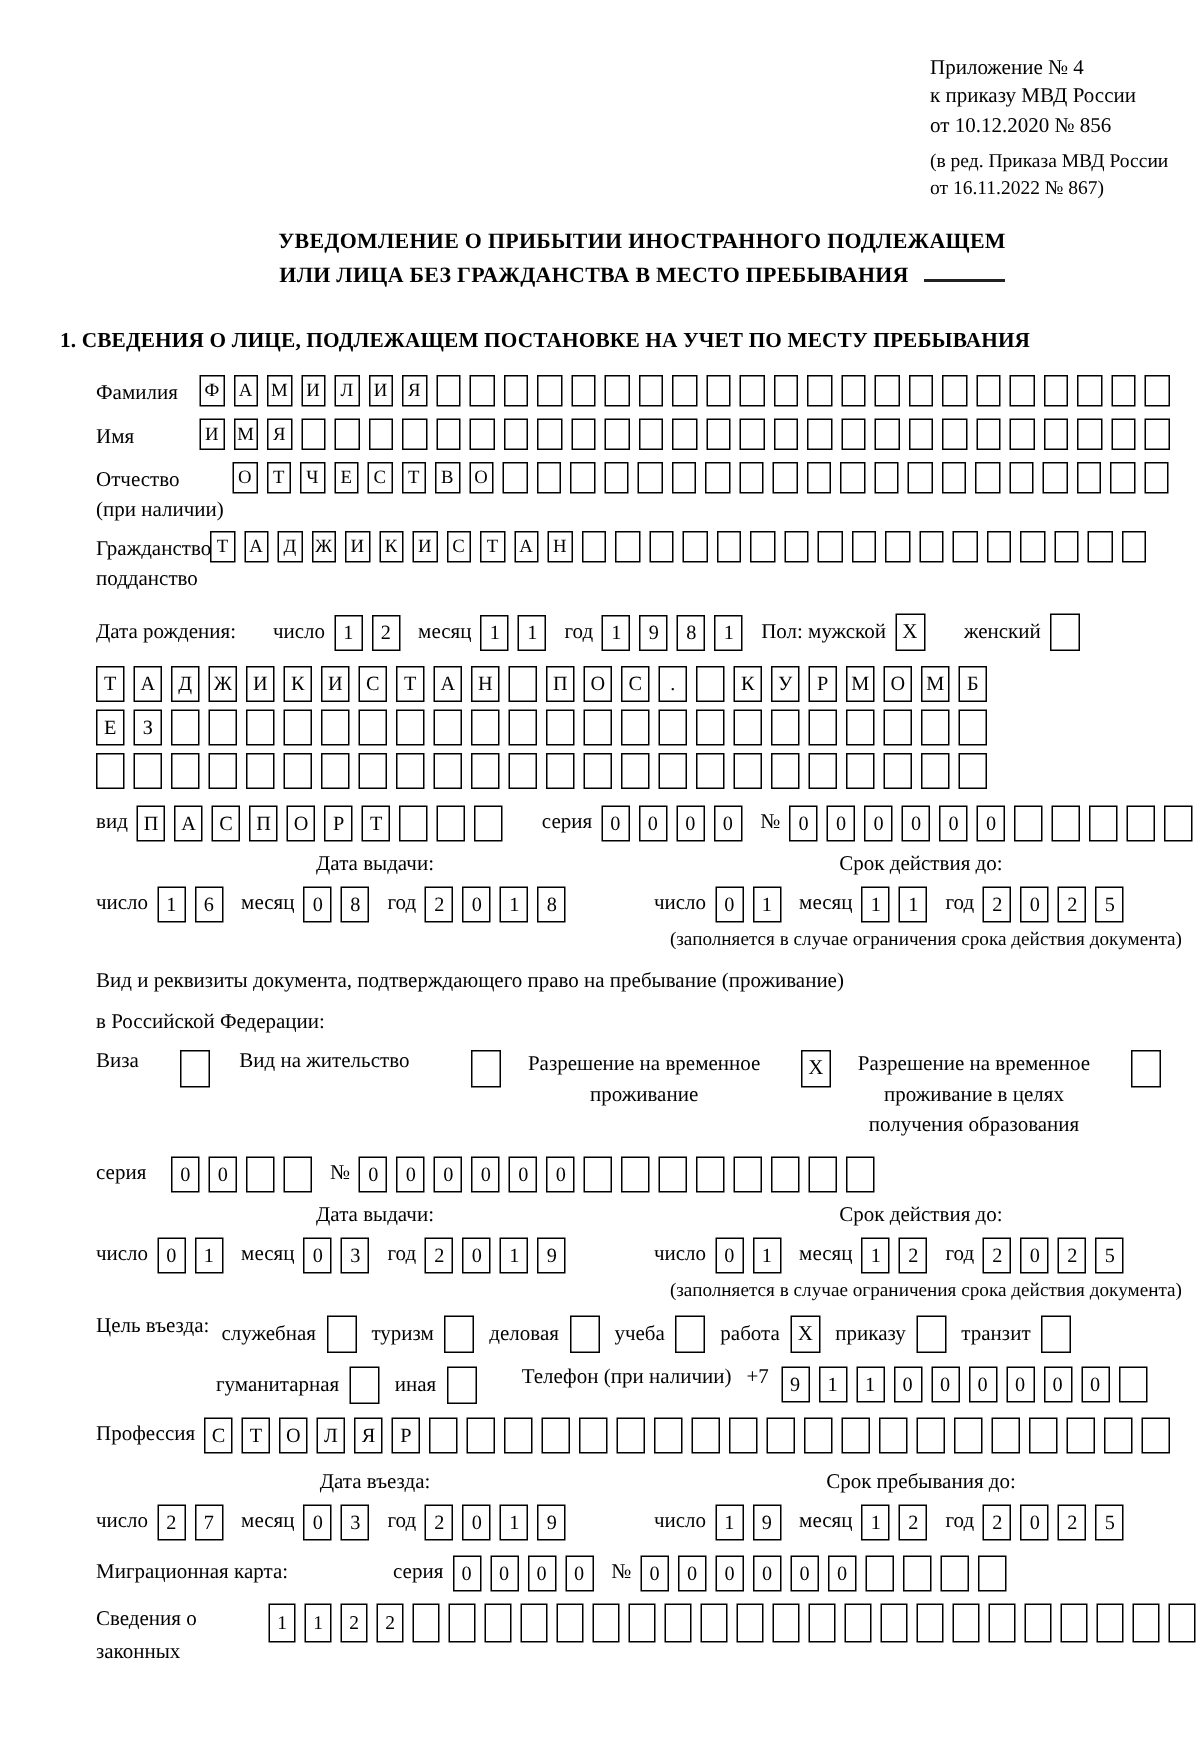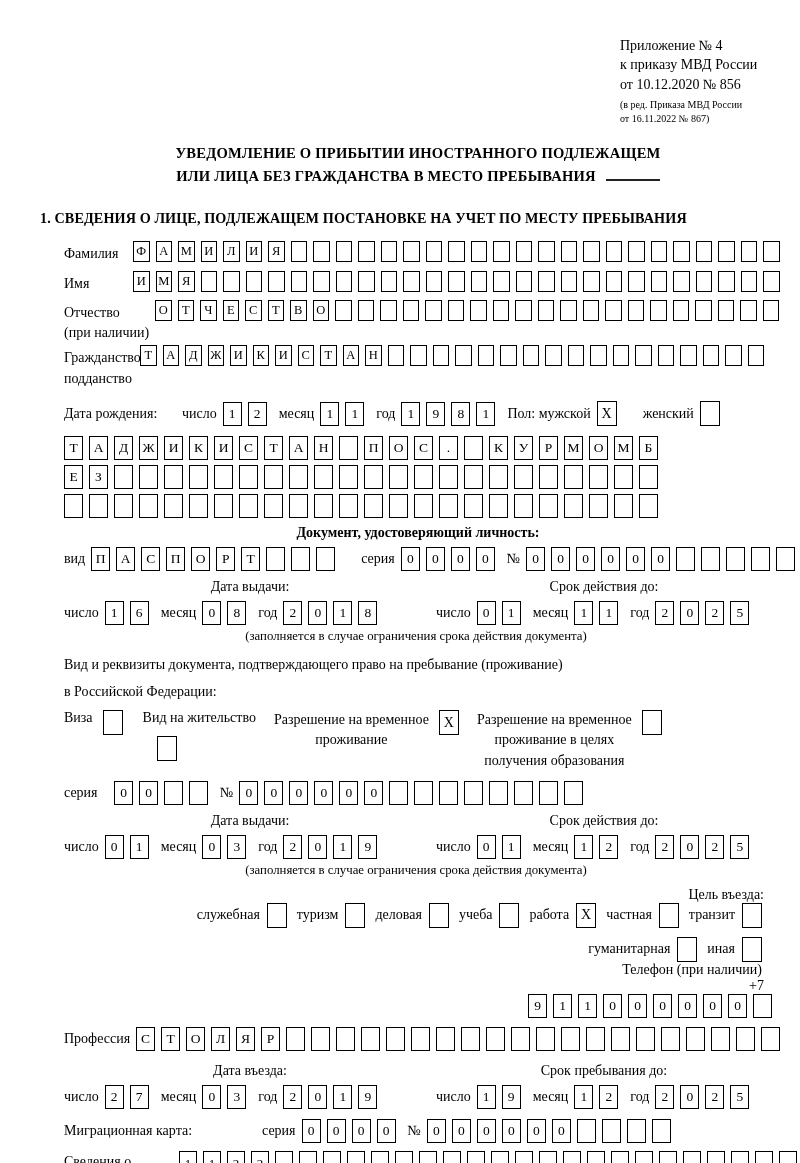--- a/index.html
+++ b/index.html
@@ -1,23 +1,23 @@
 <!DOCTYPE html>
 <html><head>
 <meta charset="utf-8">
 <style>
   html,body{margin:0;padding:0;background:#fff;}
   .page{
     width:800px;height:1163px;background:#ffffff;color:#000;
     font-family:"Liberation Serif","DejaVu Serif",serif;
     position:relative;box-sizing:border-box;
-    padding:36px 28px 0 64px;overflow:hidden;
+    padding:36px 8px 0 64px;overflow:hidden;
   }
   .hdr{margin-left:556px;font-size:14px;line-height:1.38;white-space:nowrap;}
-  .hdr-note{font-size:10px;margin-top:4px;line-height:1.38;}
+  .hdr-note{font-size:13px;margin-top:4px;line-height:1.38;}
   .forma{text-align:right;font-weight:bold;font-size:15px;margin:16px 10px 0 0;letter-spacing:.4px;}
   .title{text-align:center;font-weight:bold;font-size:14.6px;margin-top:16px;line-height:1.6;letter-spacing:.2px;}
   .title-underline{display:inline-block;width:54px;border-bottom:2px solid #222;height:12px;margin-left:10px;}
   .sec-head{font-weight:bold;font-size:14.2px;margin:22px 0 0 -24px;white-space:nowrap;letter-spacing:.1px;}
   .row{display:flex;align-items:flex-start;margin-top:6px;font-size:14px;}
   .lbl{flex:none;padding-top:3px;line-height:1.45;}
   .cells{display:inline-flex;gap:6px;flex:none;}
   .cell{
     box-sizing:border-box;flex:none;width:16.5px;height:21px;border:1.6px solid #000;
     display:inline-flex;align-items:center;justify-content:center;
@@ -27,26 +27,26 @@
   .cells.chk .cell{width:20px;height:25px;font-size:14px;}
   .cells.tall .cell{width:18px;height:26px;font-size:13px;}
   .center-head{text-align:center;font-weight:bold;font-size:14px;margin-top:10px;}
   .dgroup{display:flex;align-items:center;flex-wrap:nowrap;}
   .dgroup .dlbl{margin-right:6px;}
   .dgroup .cells{margin-right:12px;}
   .datecols{display:flex;margin-top:10px;font-size:14px;}
   .datecol1{width:372px;flex:none;}
   .datecol2{flex:1;}
   .dc-head{text-align:center;margin-bottom:6px;}
-  .note-right{text-align:center;font-size:12.8px;margin:4px 4px 0 0;}
+  .note-right{text-align:right;font-size:12.8px;margin:4px 4px 0 0;}
   .plain{font-size:14px;margin-top:10px;line-height:1.5;}
   .visarow{display:flex;align-items:flex-start;margin-top:8px;font-size:14px;gap:14px;}
-  .visa-item{display:flex;align-items:flex-start;gap:10px;}
+  .visa-item{display:flex;align-items:flex-start;gap:27px;}
   .visa-label-multi{text-align:center;line-height:1.45;}
-  .optrow{display:flex;align-items:flex-end;font-size:14px;margin-top:9px;flex-wrap:nowrap;flex-direction:column;}
+  .optrow{display:flex;align-items:flex-start;font-size:14px;margin-top:9px;flex-wrap:nowrap;}
   .opt{display:inline-flex;align-items:center;margin-right:10px;}
   .opt .opt-label{margin-right:7px;}
   .opt .cell{width:20px;height:25px;font-size:14px;}
   .bp-wrap{display:flex;margin-top:10px;}
   .bp-labels{width:141px;flex:none;font-size:14px;line-height:25px;}
   .bp-rows .cells{display:flex;margin-bottom:5px;}
   .rep-wrap{display:flex;margin-top:8px;}
   .rep-labels{width:115px;flex:none;font-size:14px;line-height:22px;}
   .rep-rows .cells{display:flex;margin-bottom:7px;}
 </style>
@@ -322,21 +322,20 @@
           <span class="cell"></span>
           <span class="cell"></span>
           <span class="cell"></span>
           <span class="cell"></span>
           <span class="cell"></span>
           <span class="cell"></span>
         </span>
     </div>
   </div>
 
-  <div class="center-head" style="margin-top:2px;">Документ, удостоверяющий личность:</div>
 
   <div class="row dgroup" style="margin-top:6px;">
     <span class="dlbl" style="width:46px;">вид</span>
     <span class="cells md">
         <span class="cell">П</span>
         <span class="cell">А</span>
         <span class="cell">С</span>
         <span class="cell">П</span>
         <span class="cell">О</span>
         <span class="cell">Р</span>
@@ -419,21 +418,21 @@
   <div class="plain">Вид и реквизиты документа, подтверждающего право на пребывание (проживание)</div>
   <div class="plain" style="margin-top:6px;">в Российской Федерации:</div>
 
   <div class="visarow">
     <span class="visa-item">
       <span>Виза</span>
       <span class="cells chk">
           <span class="cell"></span>
         </span>
     </span>
-    <span class="visa-item" style="margin-left:6px;flex-direction:column;">
+    <span class="visa-item" style="margin-left:6px;">
       <span>Вид на жительство</span>
       <span class="cells chk" style="margin-left:14px;">
           <span class="cell"></span>
         </span>
     </span>
     <span class="visa-item" style="margin-left:4px;">
       <span class="visa-label-multi">
         <div>Разрешение на временное</div>
         <div>проживание</div>
       </span>
@@ -545,21 +544,21 @@
         </span>
         <span class="opt">
           <span class="opt-label">учеба</span>
           <span class="cell"></span>
         </span>
         <span class="opt">
           <span class="opt-label">работа</span>
           <span class="cell">X</span>
         </span>
         <span class="opt">
-          <span class="opt-label">частная</span>
+          <span class="opt-label">приказу</span>
           <span class="cell"></span>
         </span>
         <span class="opt">
           <span class="opt-label">транзит</span>
           <span class="cell"></span>
         </span>
       </span>
   </div>
   <div class="optrow" style="margin-left:80px;">
     <span style="display:inline-flex;align-items:center;">

